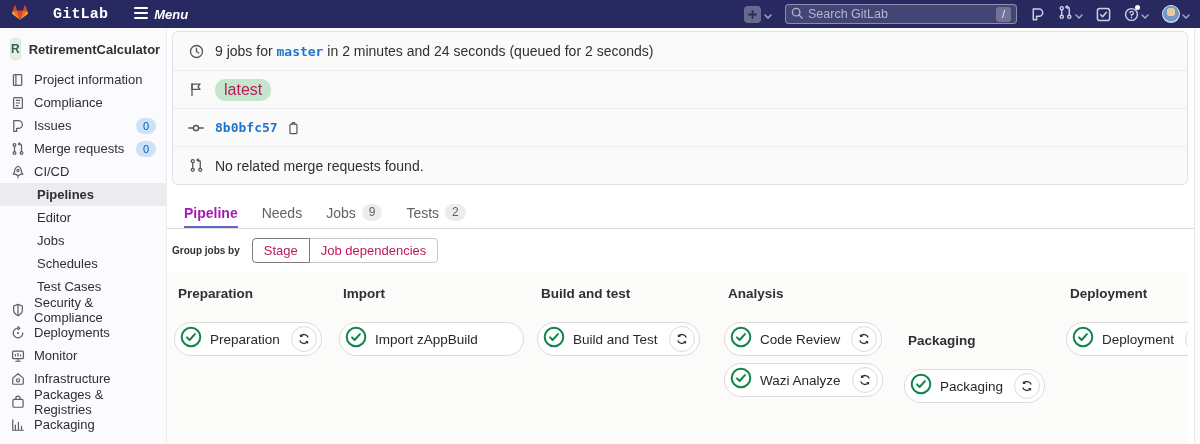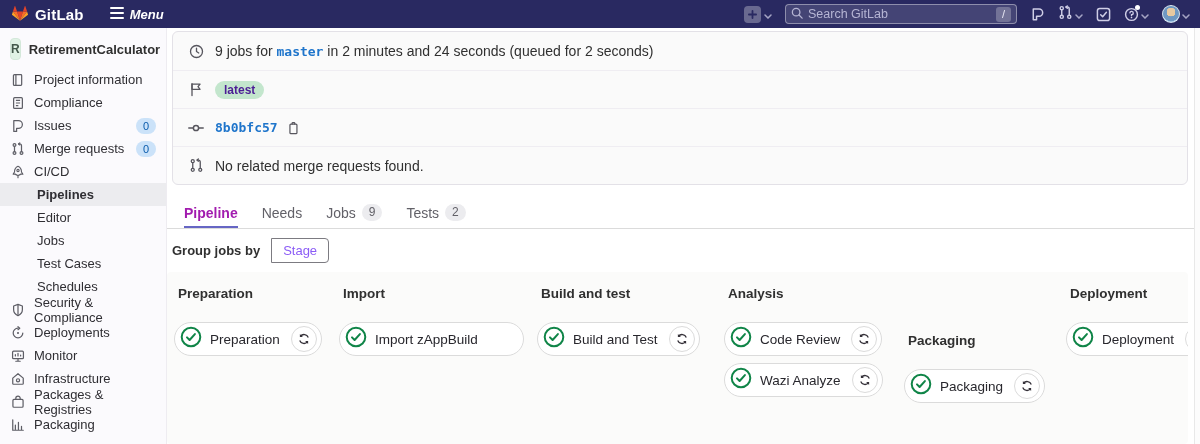--- a/index.html
+++ b/index.html
@@ -2,21 +2,21 @@
 <html><head>
 <meta charset="utf-8">
 <style>
   * { margin:0; padding:0; box-sizing:border-box; }
   html,body { width:1200px; height:444px; overflow:hidden; background:#fff;
     font-family:"Liberation Sans", sans-serif; color:#303030; }
 
   
   .navbar { position:absolute; top:0; left:0; width:1200px; height:28px;
     background:#292961; display:flex; align-items:center; padding:0 10px; color:#fff; z-index:10; }
-  .brand { display:flex; align-items:center; gap:5px; }
+  .brand { display:flex; align-items:center; gap:23px;font-family:Liberation Mono, monospace; }
   .brand-name { font-size:15px; font-weight:700; letter-spacing:.2px; }
   .menu-btn { display:flex; align-items:center; gap:6px; margin-left:26px;
     font-size:13px; font-weight:700; cursor:pointer;font-style:italic; }
   .nav-spacer { flex:1; }
   .nav-right { display:flex; align-items:center; gap:13px; }
   .plus-group { display:flex; align-items:center; gap:3px; cursor:pointer; }
   .plus-box { width:17px; height:17px; border-radius:4px; background:rgba(255,255,255,.30);
     display:flex; align-items:center; justify-content:center; }
   .chev { opacity:.75; }
   .searchbar { width:232px; height:20px; background:rgba(255,255,255,.13);
@@ -53,38 +53,38 @@
 
   
   .info-card { position:absolute; left:172px; top:31px; width:1016px;
     border:1px solid #e3e1e7; border-radius:6px; background:#fafafa; overflow:hidden; }
   .info-row { height:38px; display:flex; align-items:center; padding:0 15px; gap:11px;
     font-size:14px; border-top:1px solid #efedf2; }
   .info-row:first-child { border-top:none; }
   .row-ic { width:16px; display:flex; justify-content:center; flex:none; }
   .mono-link { color:#1f75cb; font-family:"DejaVu Sans Mono", monospace;
     font-size:13px; font-weight:700; text-decoration:none; cursor:pointer; }
-  .latest-badge { background:#c3e6cd; color:#4c1d95; font-size:12px;
-    border-radius:10px; padding:2px 9px;font-weight:bold; }
+  .latest-badge { background:#c3e6cd; color:#be185d; font-size:16px;
+    border-radius:10px; padding:2px 9px; }
   .copy-btn { display:flex; align-items:center; cursor:pointer; margin-left:-3px; }
 
   
   .tabs { position:absolute; left:167px; top:199px; right:6px; height:30px;
     border-bottom:1px solid #dbdbdb; display:flex; align-items:stretch; padding-left:5px; }
   .tab { display:flex; align-items:center; gap:6px; margin:0 12px; font-size:14px;
     color:#626168; border-bottom:2px solid transparent; cursor:pointer; }
   .tab.active { color:#a21caf; font-weight:700; border-bottom-color:#6666c4; }
   .tab-badge { background:#ececef; color:#626168; border-radius:9px; font-size:12px;
     line-height:17px; padding:0 7px; font-weight:400; }
 
   
   .groupby { position:absolute; left:172px; top:238px; display:flex; align-items:center; gap:12px; }
-  .groupby-label { font-size:13px; font-weight:700; }
+  .groupby-label { font-size:10px; font-weight:700; }
   .seg { display:flex; }
-  .seg-btn { background:#fff; font-size:13px; color:#8b5cf6; padding:4px 11px;
+  .seg-btn { background:#fff; font-size:13px; color:#be185d; padding:4px 11px;
     border:1px solid #c6c5cc; cursor:pointer; font-family:"Liberation Sans",sans-serif; }
   .seg-btn.selected { border:1px solid #7c7b81; position:relative; z-index:2; }
   .seg-btn:first-child { border-radius:4px 0 0 4px; }
   .seg-btn:last-child { border-radius:0 4px 4px 0; margin-left:-1px; }
 
   
   .graph { position:absolute; left:167px; top:272px; width:1021px; height:172px;
     background:#fbfbfa; border-radius:4px; overflow:hidden; }
   .stage-col { position:absolute; top:14px; }
   .c1{left:7px;} .c2{left:172px;} .c3{left:370px;} .c4{left:557px;} .c5{left:737px;margin-top:47px;} .c6{left:899px;}
@@ -264,24 +264,24 @@
   <div class="nav-item sub active">
     <span>Pipelines</span>
   </div>
   <div class="nav-item sub">
     <span>Editor</span>
   </div>
   <div class="nav-item sub">
     <span>Jobs</span>
   </div>
   <div class="nav-item sub">
+    <span>Schedules</span>
+  </div>
+  <div class="nav-item sub">
     <span>Test Cases</span>
-  </div>
-  <div class="nav-item sub">
-    <span>Schedules</span>
   </div>
   <div class="nav-item">
     <span class="s-ic">
       <svg width="14" height="14" viewBox="0 0 16 16" fill="none" stroke="#5e5e66" stroke-width="1.4">
           <path d="M8 1.5 13 3.4v4.4c0 3.4-2.1 5.4-5 6.7-2.9-1.3-5-3.3-5-6.7V3.4z" stroke-linejoin="round"></path>
           <path d="M8 1.5v13"></path>
         </svg>
     </span>
     <span>Security &amp; Compliance</span>
   </div>
@@ -397,20 +397,21 @@
   <div class="tab">
     <span>Tests</span>
     <span class="tab-badge">2</span>
   </div>
 </div>
 
 <div class="groupby">
   <span class="groupby-label">Group jobs by</span>
   <div class="seg">
     <button class="seg-btn selected">Stage</button>
+    <button class="seg-btn">Job dependencies</button>
   </div>
 </div>
 
 <div class="graph">
 
   <div class="stage-col c1">
     <div class="stage-name">Preparation</div>
     <div class="job-pill">
       <span>
         <svg width="22" height="22" viewBox="0 0 22 22">

